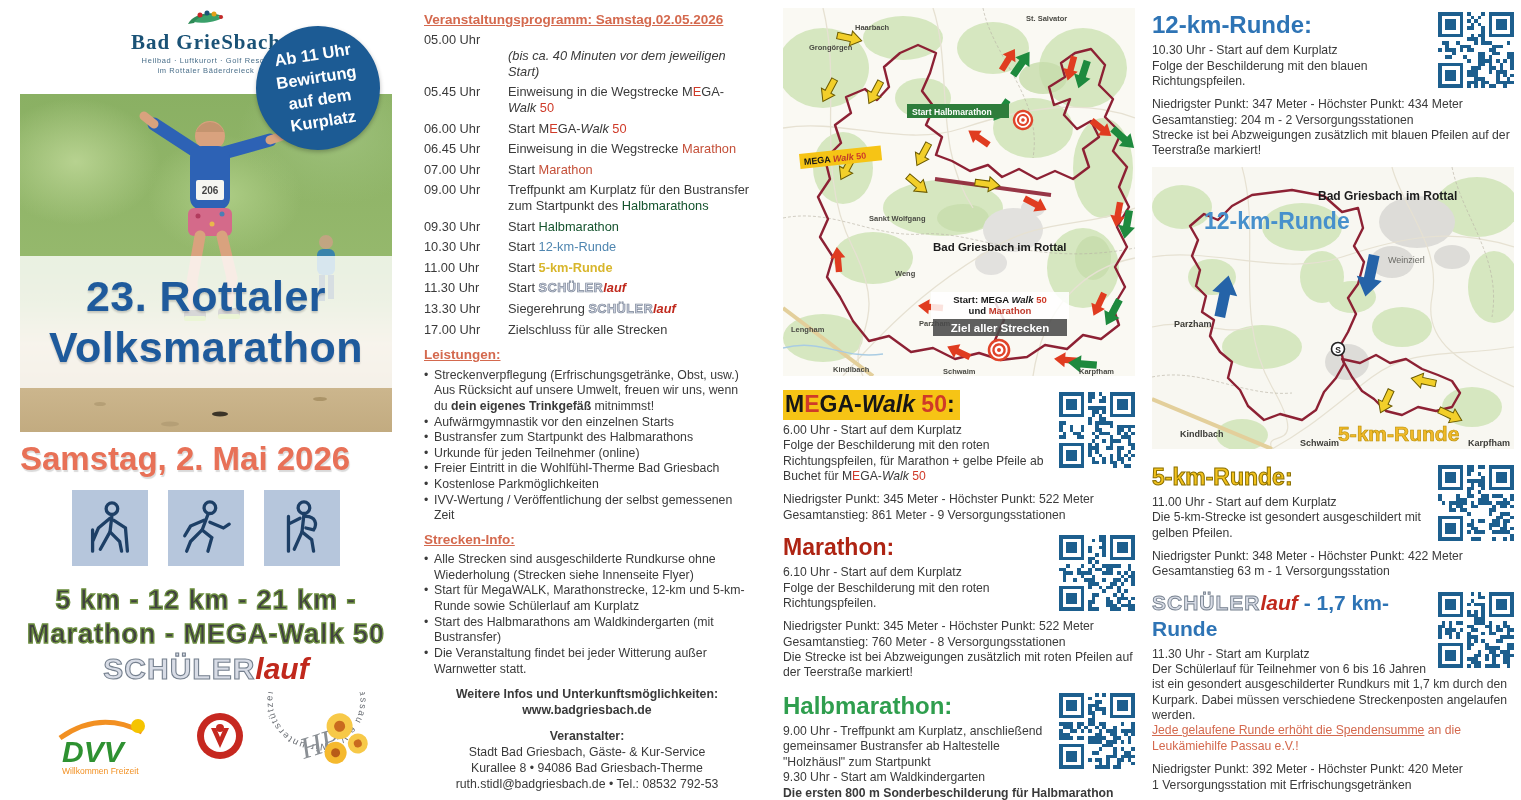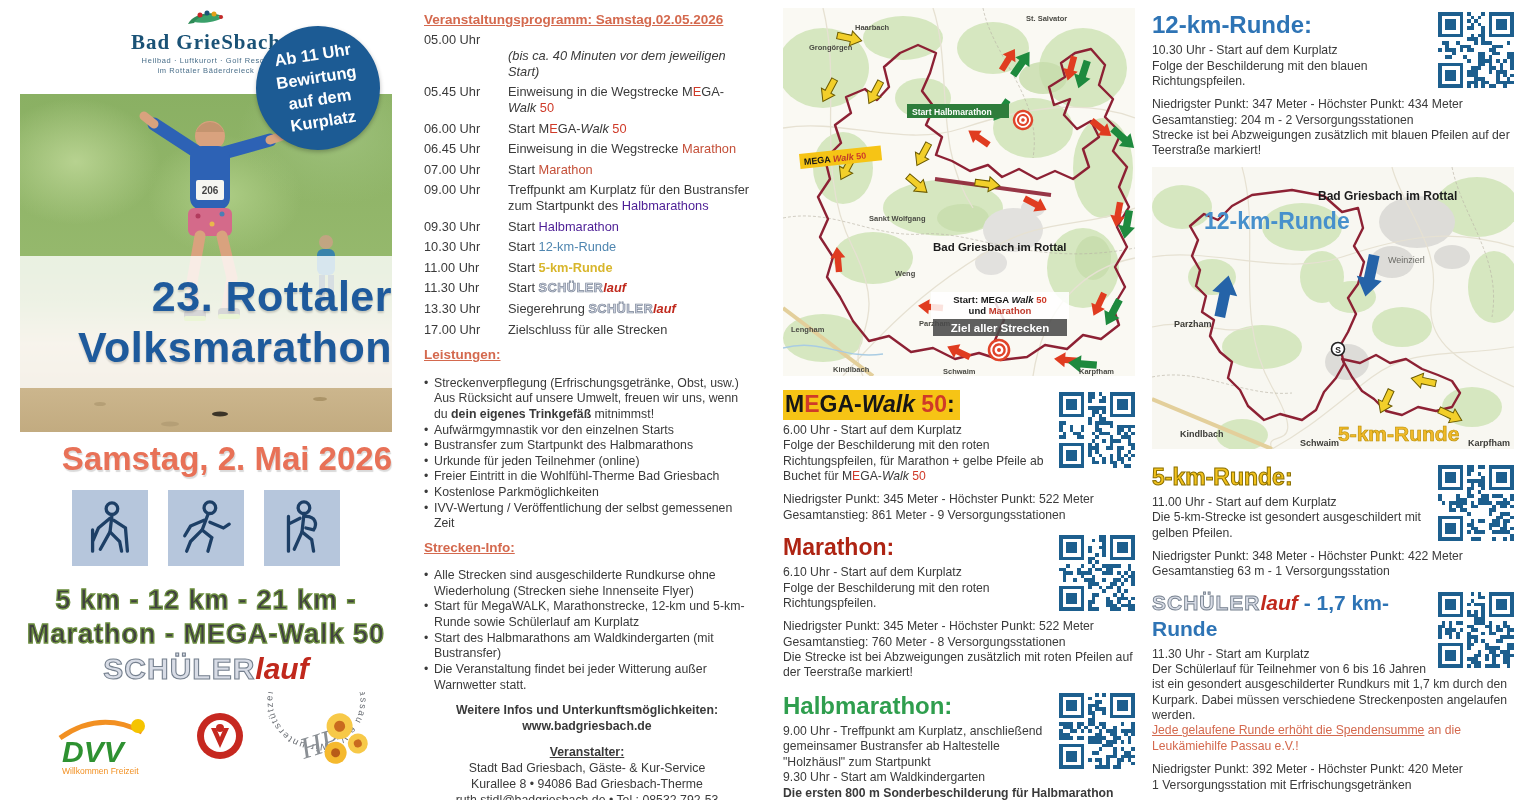--- a/index.html
+++ b/index.html
@@ -14,53 +14,53 @@
   .badge{position:absolute;left:236px;top:20px;width:124px;height:124px;border-radius:50%;
          background:#1c5b94;color:#fff;display:flex;flex-direction:column;align-items:center;justify-content:center;
          transform:rotate(-9deg);z-index:5;font-weight:700;font-size:16.5px;line-height:1.35;box-shadow:0 2px 4px rgba(0,0,0,.25);}
   .photo{position:absolute;left:0;top:88px;width:372px;height:338px;overflow:hidden;
          background:
            radial-gradient(120px 90px at 15% 20%, #b7d290 0%, rgba(183,210,144,0) 70%),
            radial-gradient(140px 100px at 85% 12%, #9dc07a 0%, rgba(157,192,122,0) 70%),
            radial-gradient(110px 85px at 55% 30%, #accc84 0%, rgba(172,204,132,0) 70%),
            linear-gradient(to bottom,#8ab063 0%,#96b96d 52%,#a8bc7d 62%,#d6c5a0 74%,#cbb58c 88%,#c2ab80 100%);}
   .title-band{position:absolute;left:0;top:162px;width:100%;height:132px;background:rgba(255,255,255,.8);
-              display:flex;flex-direction:column;align-items:flex-end;justify-content:center;z-index:3;}
+              display:flex;flex-direction:column;align-items:center;justify-content:center;z-index:3;}
   .title-band div{font-size:43px;font-weight:800;color:#1e5a9c;line-height:1.18;letter-spacing:.5px;
                   text-shadow:0 2px 2px rgba(0,0,0,.18);}
-  .event-date{position:absolute;left:0;top:434px;width:100%;text-align:right;font-size:33px;font-weight:800;
+  .event-date{position:absolute;left:0;top:434px;width:100%;text-align:left;font-size:33px;font-weight:800;
               color:#e87157;text-shadow:1px 2px 1px rgba(0,0,0,.15);}
   .icons-row{position:absolute;left:0;top:484px;width:100%;display:flex;justify-content:center;gap:20px;}
   .icon-box{width:76px;height:76px;background:#b6c6dc;display:flex;align-items:center;justify-content:center;}
   .dist{position:absolute;left:0;top:578px;width:100%;text-align:center;font-size:27px;font-weight:800;letter-spacing:1px;
         color:#404040;-webkit-text-stroke:1.3px #6c8f3f;line-height:1.25;}
   .sch-line{position:absolute;left:0;top:646px;width:100%;text-align:center;font-size:30px;}
   .sch-s{font-weight:800;color:#d8dce6;-webkit-text-stroke:1.1px #76818f;letter-spacing:1px;}
   .sch-l{font-weight:800;font-style:italic;color:#c0281c;}
   .logos-row{position:absolute;left:0;top:686px;width:100%;height:102px;}
   
   .program{position:absolute;left:424px;top:12px;width:326px;font-size:12.8px;line-height:1.22;}
   .sec-head{color:#d4694e;font-weight:700;text-decoration:underline;font-size:13.5px;margin-bottom:4px;}
   .prow{display:flex;margin-bottom:5px;}
   .ptime{width:84px;flex:none;}
   .ptext{flex:1;}
   .kw-marathon{color:#c44f38;}
-  .kw-halb{color:#4c1d95;}
+  .kw-halb{color:#14532d;}
   .kw-12{color:#4f86b0;}
   .kw-5{color:#d8b62c;font-weight:700;}
   .mw-red{color:#cf3a28;}
   .mw-walk{font-style:italic;}
   .sch-s-sm{font-weight:800;color:#cdd2e0;-webkit-text-stroke:.7px #7e8899;letter-spacing:.4px;}
   .sch-l-sm{font-weight:800;font-style:italic;color:#c0281c;}
-  .blist{margin:12px 0 8px 0;padding:0;list-style:none;font-size:12.3px;line-height:1.27;}
+  .blist{margin:4px 0 8px 0;padding:0;list-style:none;font-size:12.3px;line-height:1.27;}
   .blist li{padding-left:10px;position:relative;}
   .blist li::before{content:"• ";position:absolute;left:0;}
   .centered{text-align:center;font-size:12.3px;line-height:1.3;}
   .cb{font-weight:700;}
-  .cu{font-weight:700;text-decoration:underline;}
+  .cu{font-weight:700;}
   
   .col3{position:absolute;left:783px;top:8px;width:352px;}
   .col4{position:absolute;left:1152px;top:10px;width:362px;}
   .sec{margin-top:10px;font-size:12.2px;line-height:1.26;}
   .sec::after{content:"";display:block;clear:both;}
   .qr{width:76px;height:76px;float:right;margin:2px 0 6px 10px;}
   .qr svg{width:100%;height:100%;display:block;}
   .h-mega{display:inline-block;background:#f6c415;font-size:23px;font-weight:800;padding:0 5px 1px 2px;color:#161616;margin-bottom:3px;}
   .h-marathon{font-size:23px;font-weight:800;color:#ae2413;margin-bottom:3px;}
   .h-halb{font-size:24px;font-weight:800;color:#2f9e4e;margin-bottom:3px;}

